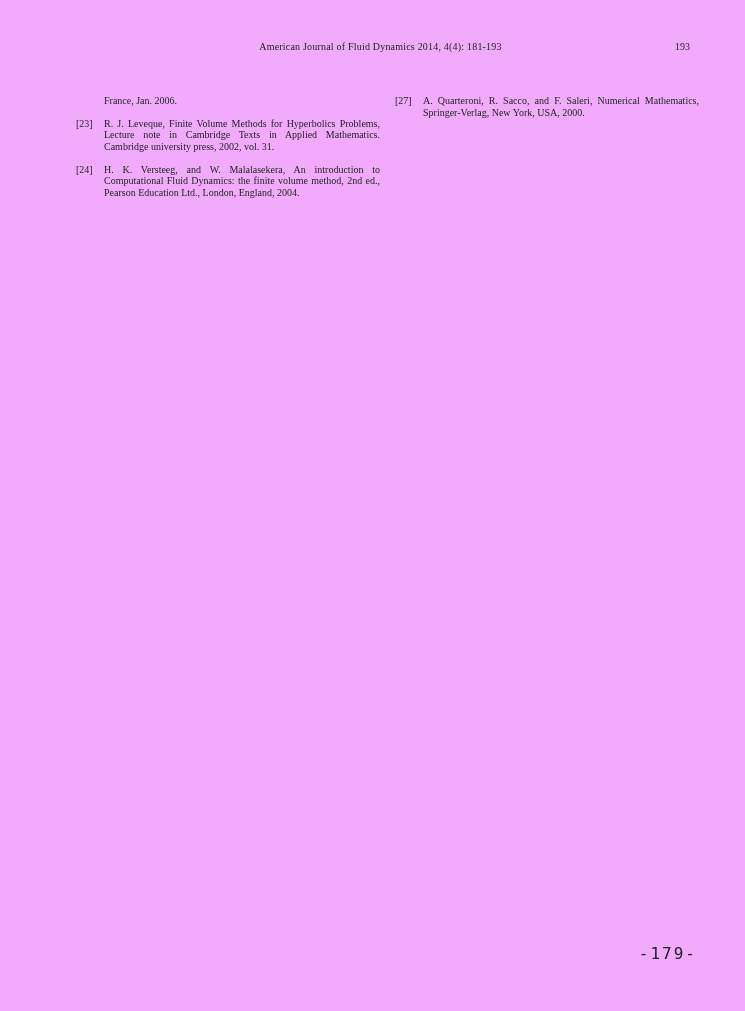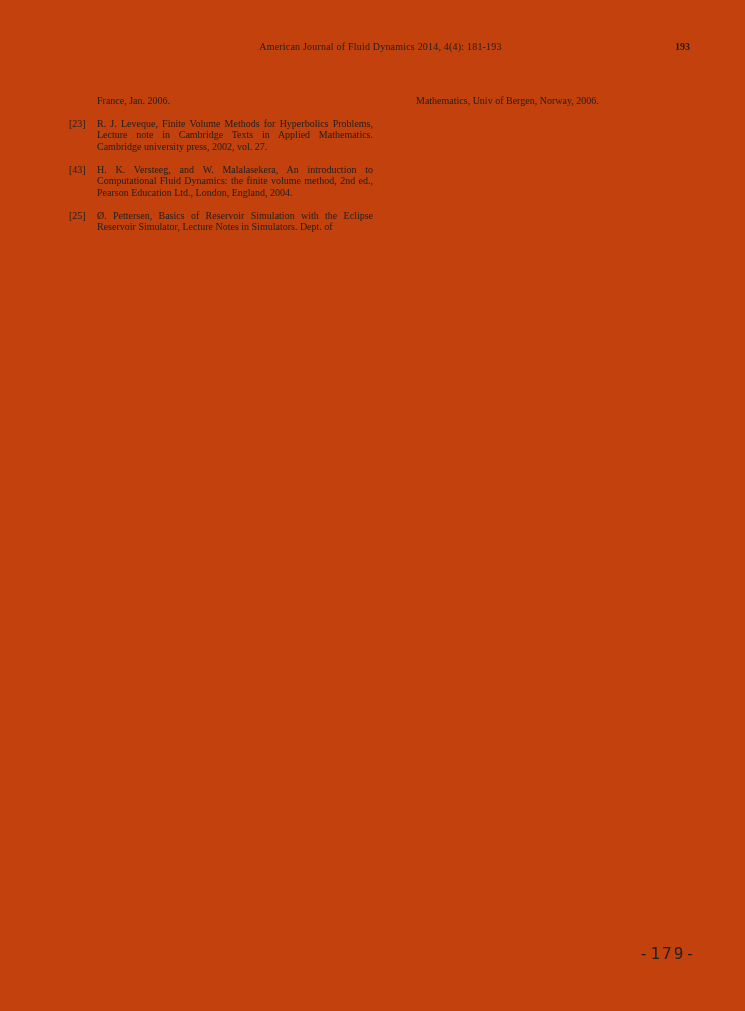--- a/index.html
+++ b/index.html
@@ -11,46 +11,45 @@
     height: 1011px;
     background: #ffffff;
     font-family: "Liberation Serif", serif;
     color: #1f1f1f;
     position: relative;
     overflow: hidden;
   }
   .page {
     position: absolute;
     inset: 0;
-    background: #c2410c;
+    background: #f0abfc;
   }
   .running-head {
     position: absolute;
     top: 41px;
     left: 69px;
     right: 53px;
     height: 14px;
     font-size: 10px;
     line-height: 12px;
   }
   .journal-title {
     display: block;
     text-align: center;
     letter-spacing: 0.2px;
   }
   .page-num-top {
     position: absolute;
     right: 2px;
     top: 0;
-    font-weight: bold;
   }
   .content {
     position: absolute;
     top: 95px;
-    left: 69px;
+    left: 76px;
     right: 53px;
     display: flex;
     gap: 15px;
   }
   .ref-col {
     width: 304px;
     flex: none;
     font-size: 10px;
     line-height: 11.6px;
   }
@@ -91,38 +90,37 @@
     <span class="page-num-top">193</span>
   </div>
 
   <div class="content">
 
     <div class="ref-col">
       <p class="continuation">France, Jan. 2006.</p>
 
       <div class="ref-entry">
         <span class="ref-label">[23]</span>
-        <div class="ref-text">R. J. Leveque, Finite Volume Methods for Hyperbolics Problems, Lecture note in Cambridge Texts in Applied Mathematics. Cambridge university press, 2002, vol. 27.</div>
+        <div class="ref-text">R. J. Leveque, Finite Volume Methods for Hyperbolics Problems, Lecture note in Cambridge Texts in Applied Mathematics. Cambridge university press, 2002, vol. 31.</div>
       </div>
 
       <div class="ref-entry">
-        <span class="ref-label">[43]</span>
+        <span class="ref-label">[24]</span>
         <div class="ref-text">H. K. Versteeg, and W. Malalasekera, An introduction to Computational Fluid Dynamics: the finite volume method, 2nd ed., Pearson Education Ltd., London, England, 2004.</div>
       </div>
 
-      <div class="ref-entry">
-        <span class="ref-label">[25]</span>
-        <div class="ref-text">Ø. Pettersen, Basics of Reservoir Simulation with the Eclipse Reservoir Simulator, Lecture Notes in Simulators. Dept. of</div>
-      </div>
     </div>
 
     <div class="ref-col">
-      <p class="continuation">Mathematics, Univ of Bergen, Norway, 2006.</p>
 
 
+      <div class="ref-entry">
+        <span class="ref-label">[27]</span>
+        <div class="ref-text">A. Quarteroni, R. Sacco, and F. Saleri, Numerical Mathematics, Springer-Verlag, New York, USA, 2000.</div>
+      </div>
 
     </div>
 
   </div>
 
   <div class="page-num-bottom">-179-</div>
 
 </div>
 
 </body></html>

